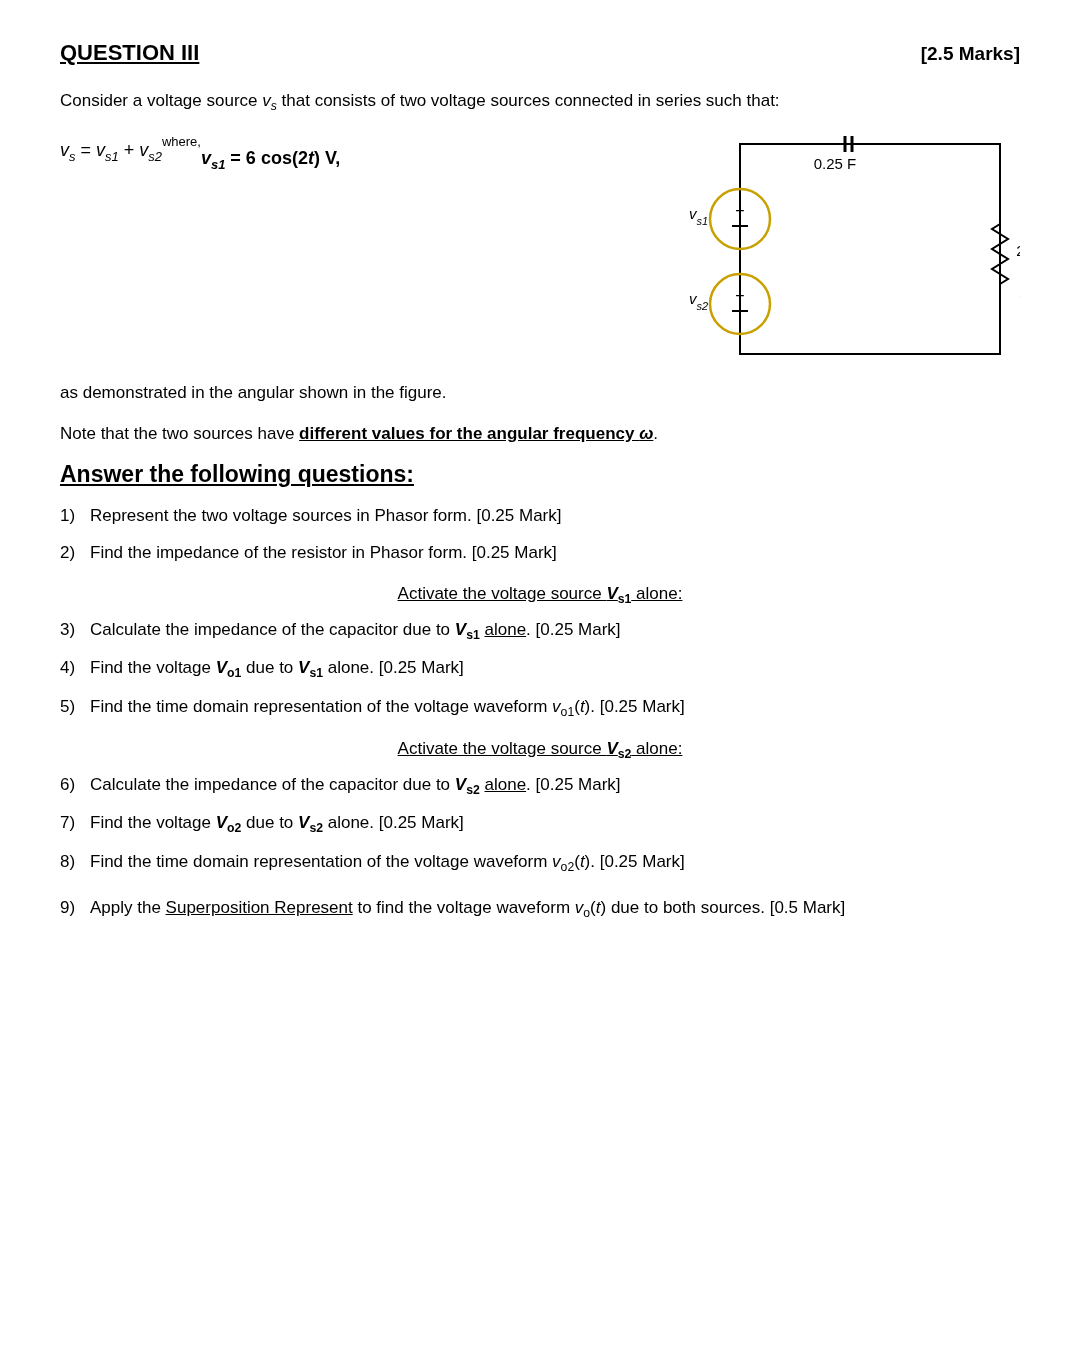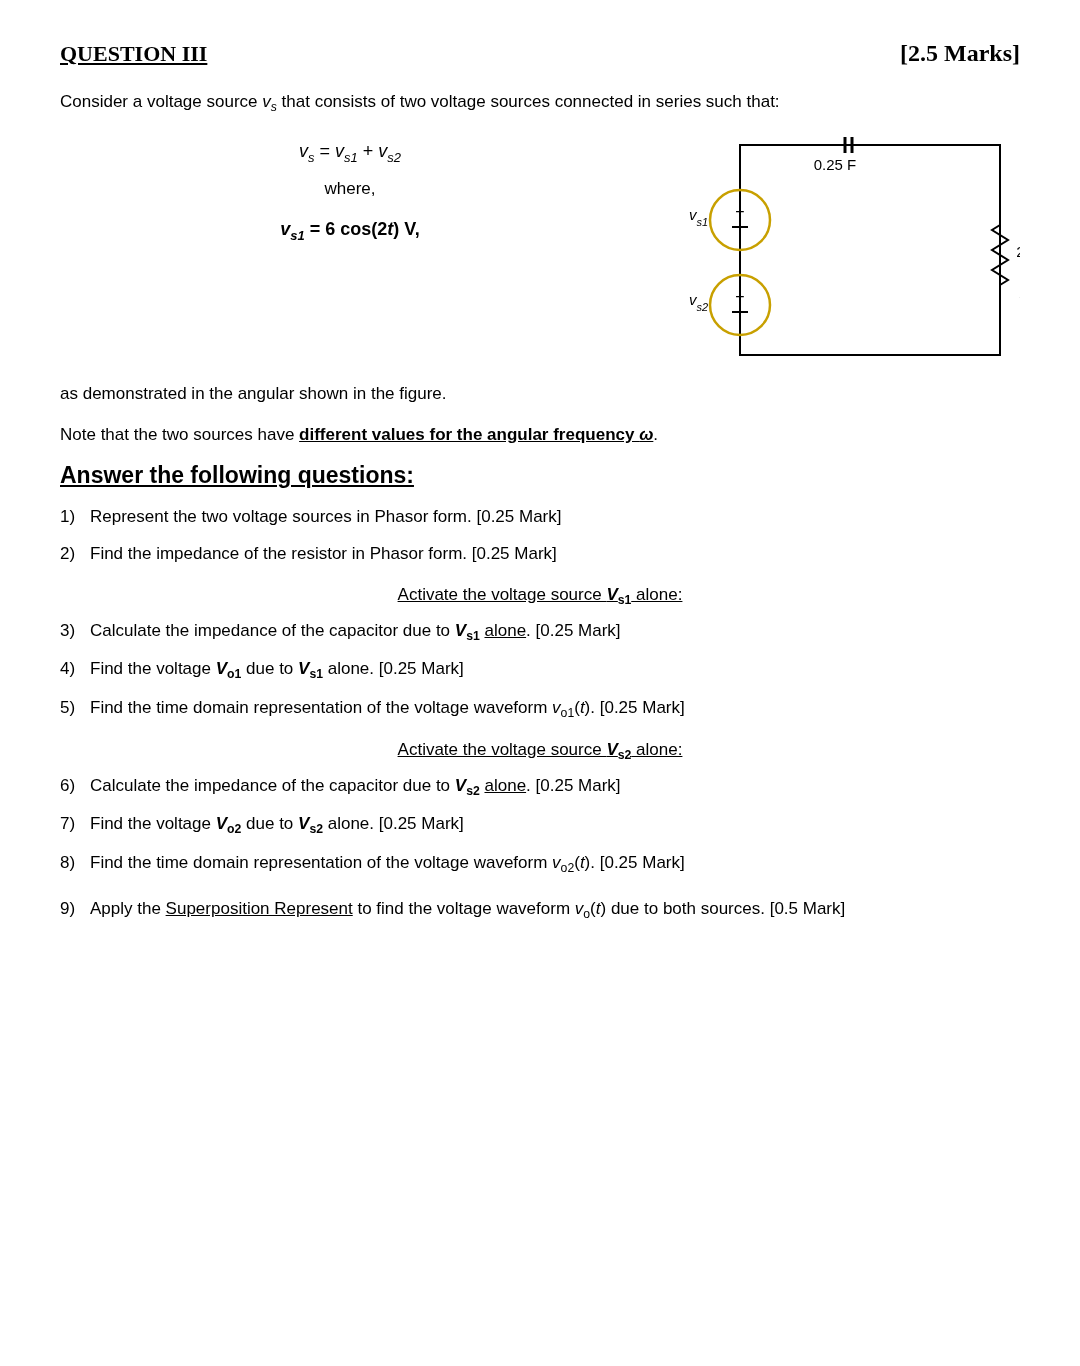--- a/index.html
+++ b/index.html
@@ -18,60 +18,59 @@
       justify-content: space-between;
       align-items: baseline;
       border-bottom: none;
       margin-bottom: 22px;
     }
 
     .question-title {
       font-size: 22px;
       font-weight: bold;
       text-decoration: underline;
-      font-family: Liberation Serif, serif;
+      font-family: Liberation Sans, sans-serif;
     }
 
     .marks-label {
-      font-size: 24px;
+      font-size: 19px;
       font-weight: bold;
-      font-family: Liberation Serif, serif;
+      font-family: Liberation Sans, sans-serif;
     }
 
     .intro-text {
       font-size: 17px;
       margin-bottom: 18px;
       font-family: Arial, sans-serif;
       line-height: 1.5;
     }
 
     .content-area {
       display: flex;
       align-items: flex-start;
       gap: 40px;
       margin-bottom: 10px;
     }
 
     .equations-col {
       flex: 1;
       display: flex;
-      flex-direction: column;
+      flex-direction: row;
       gap: 0px;
-      align-items: center;
     }
 
     .eq-line {
       font-size: 18px;
       margin-bottom: 10px;
       line-height: 1.8;
       font-family: Arial, sans-serif;
     }
 
     .eq-label {
-      font-size: 17px;
+      font-size: 13px;
       margin-bottom: 6px;
       font-family: Arial, sans-serif;
     }
 
     
     .circuit-col {
       width: 340px;
       flex-shrink: 0;
       margin-top: 0px;
     }

